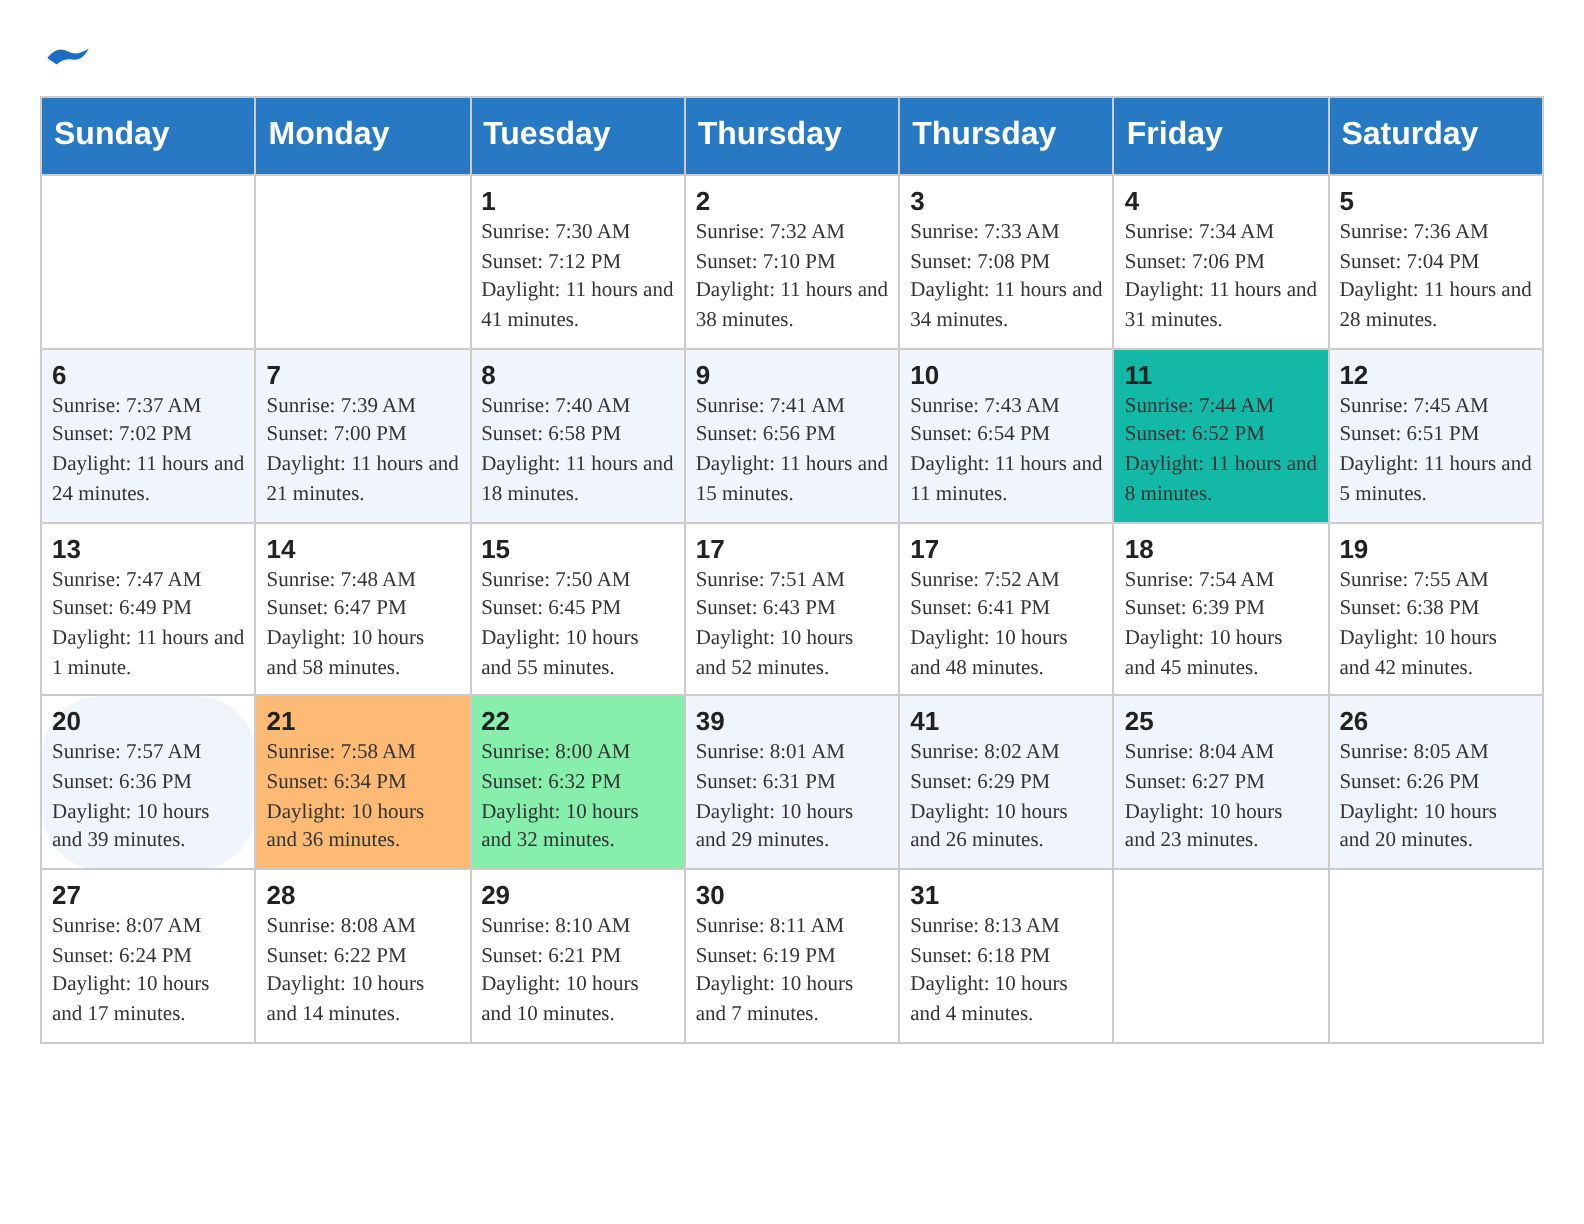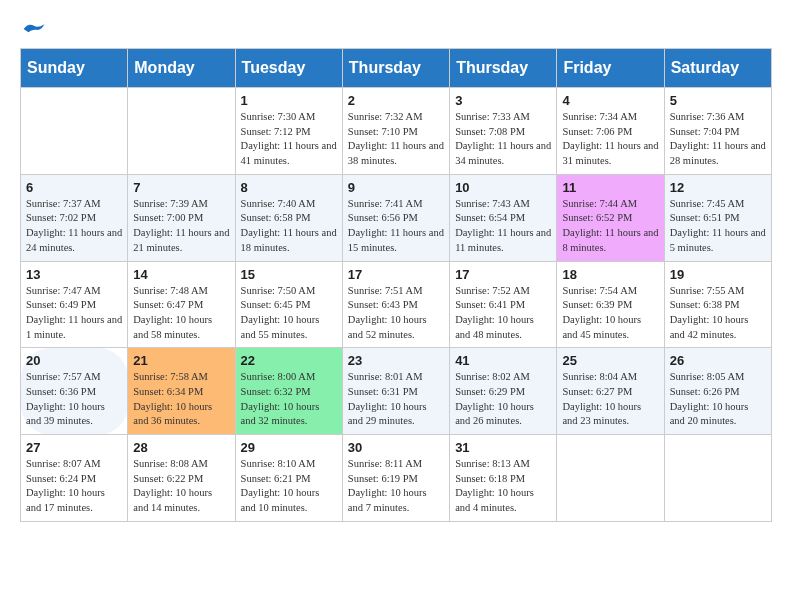--- a/index.html
+++ b/index.html
@@ -163,21 +163,21 @@
           <div class="day-info">Sunrise: 7:40 AM<br>Sunset: 6:58 PM<br>Daylight: 11 hours and 18 minutes.</div>
         </td>
         <td style="background-color: rgb(240, 245, 251);">
           <div class="day-number">9</div>
           <div class="day-info">Sunrise: 7:41 AM<br>Sunset: 6:56 PM<br>Daylight: 11 hours and 15 minutes.</div>
         </td>
         <td style="background-color: rgb(240, 245, 251);">
           <div class="day-number">10</div>
           <div class="day-info">Sunrise: 7:43 AM<br>Sunset: 6:54 PM<br>Daylight: 11 hours and 11 minutes.</div>
         </td>
-        <td style="background-color: #f0abfc;">
+        <td style="background-color: #14b8a6;">
           <div class="day-number">11</div>
           <div class="day-info">Sunrise: 7:44 AM<br>Sunset: 6:52 PM<br>Daylight: 11 hours and 8 minutes.</div>
         </td>
         <td style="background-color: rgb(240, 245, 251);">
           <div class="day-number">12</div>
           <div class="day-info">Sunrise: 7:45 AM<br>Sunset: 6:51 PM<br>Daylight: 11 hours and 5 minutes.</div>
         </td>
       </tr>
       <tr>
         <td>
@@ -216,21 +216,21 @@
         </td>
         <td style="background-color: #fdba74;">
           <div class="day-number">21</div>
           <div class="day-info">Sunrise: 7:58 AM<br>Sunset: 6:34 PM<br>Daylight: 10 hours and 36 minutes.</div>
         </td>
         <td style="background-color: #86efac;">
           <div class="day-number">22</div>
           <div class="day-info">Sunrise: 8:00 AM<br>Sunset: 6:32 PM<br>Daylight: 10 hours and 32 minutes.</div>
         </td>
         <td style="background-color: rgb(240, 245, 251);">
-          <div class="day-number">23</div>
+          <div class="day-number">39</div>
           <div class="day-info">Sunrise: 8:01 AM<br>Sunset: 6:31 PM<br>Daylight: 10 hours and 29 minutes.</div>
         </td>
         <td style="background-color: rgb(240, 245, 251);">
           <div class="day-number">41</div>
           <div class="day-info">Sunrise: 8:02 AM<br>Sunset: 6:29 PM<br>Daylight: 10 hours and 26 minutes.</div>
         </td>
         <td style="background-color: rgb(240, 245, 251);">
           <div class="day-number">25</div>
           <div class="day-info">Sunrise: 8:04 AM<br>Sunset: 6:27 PM<br>Daylight: 10 hours and 23 minutes.</div>
         </td>

